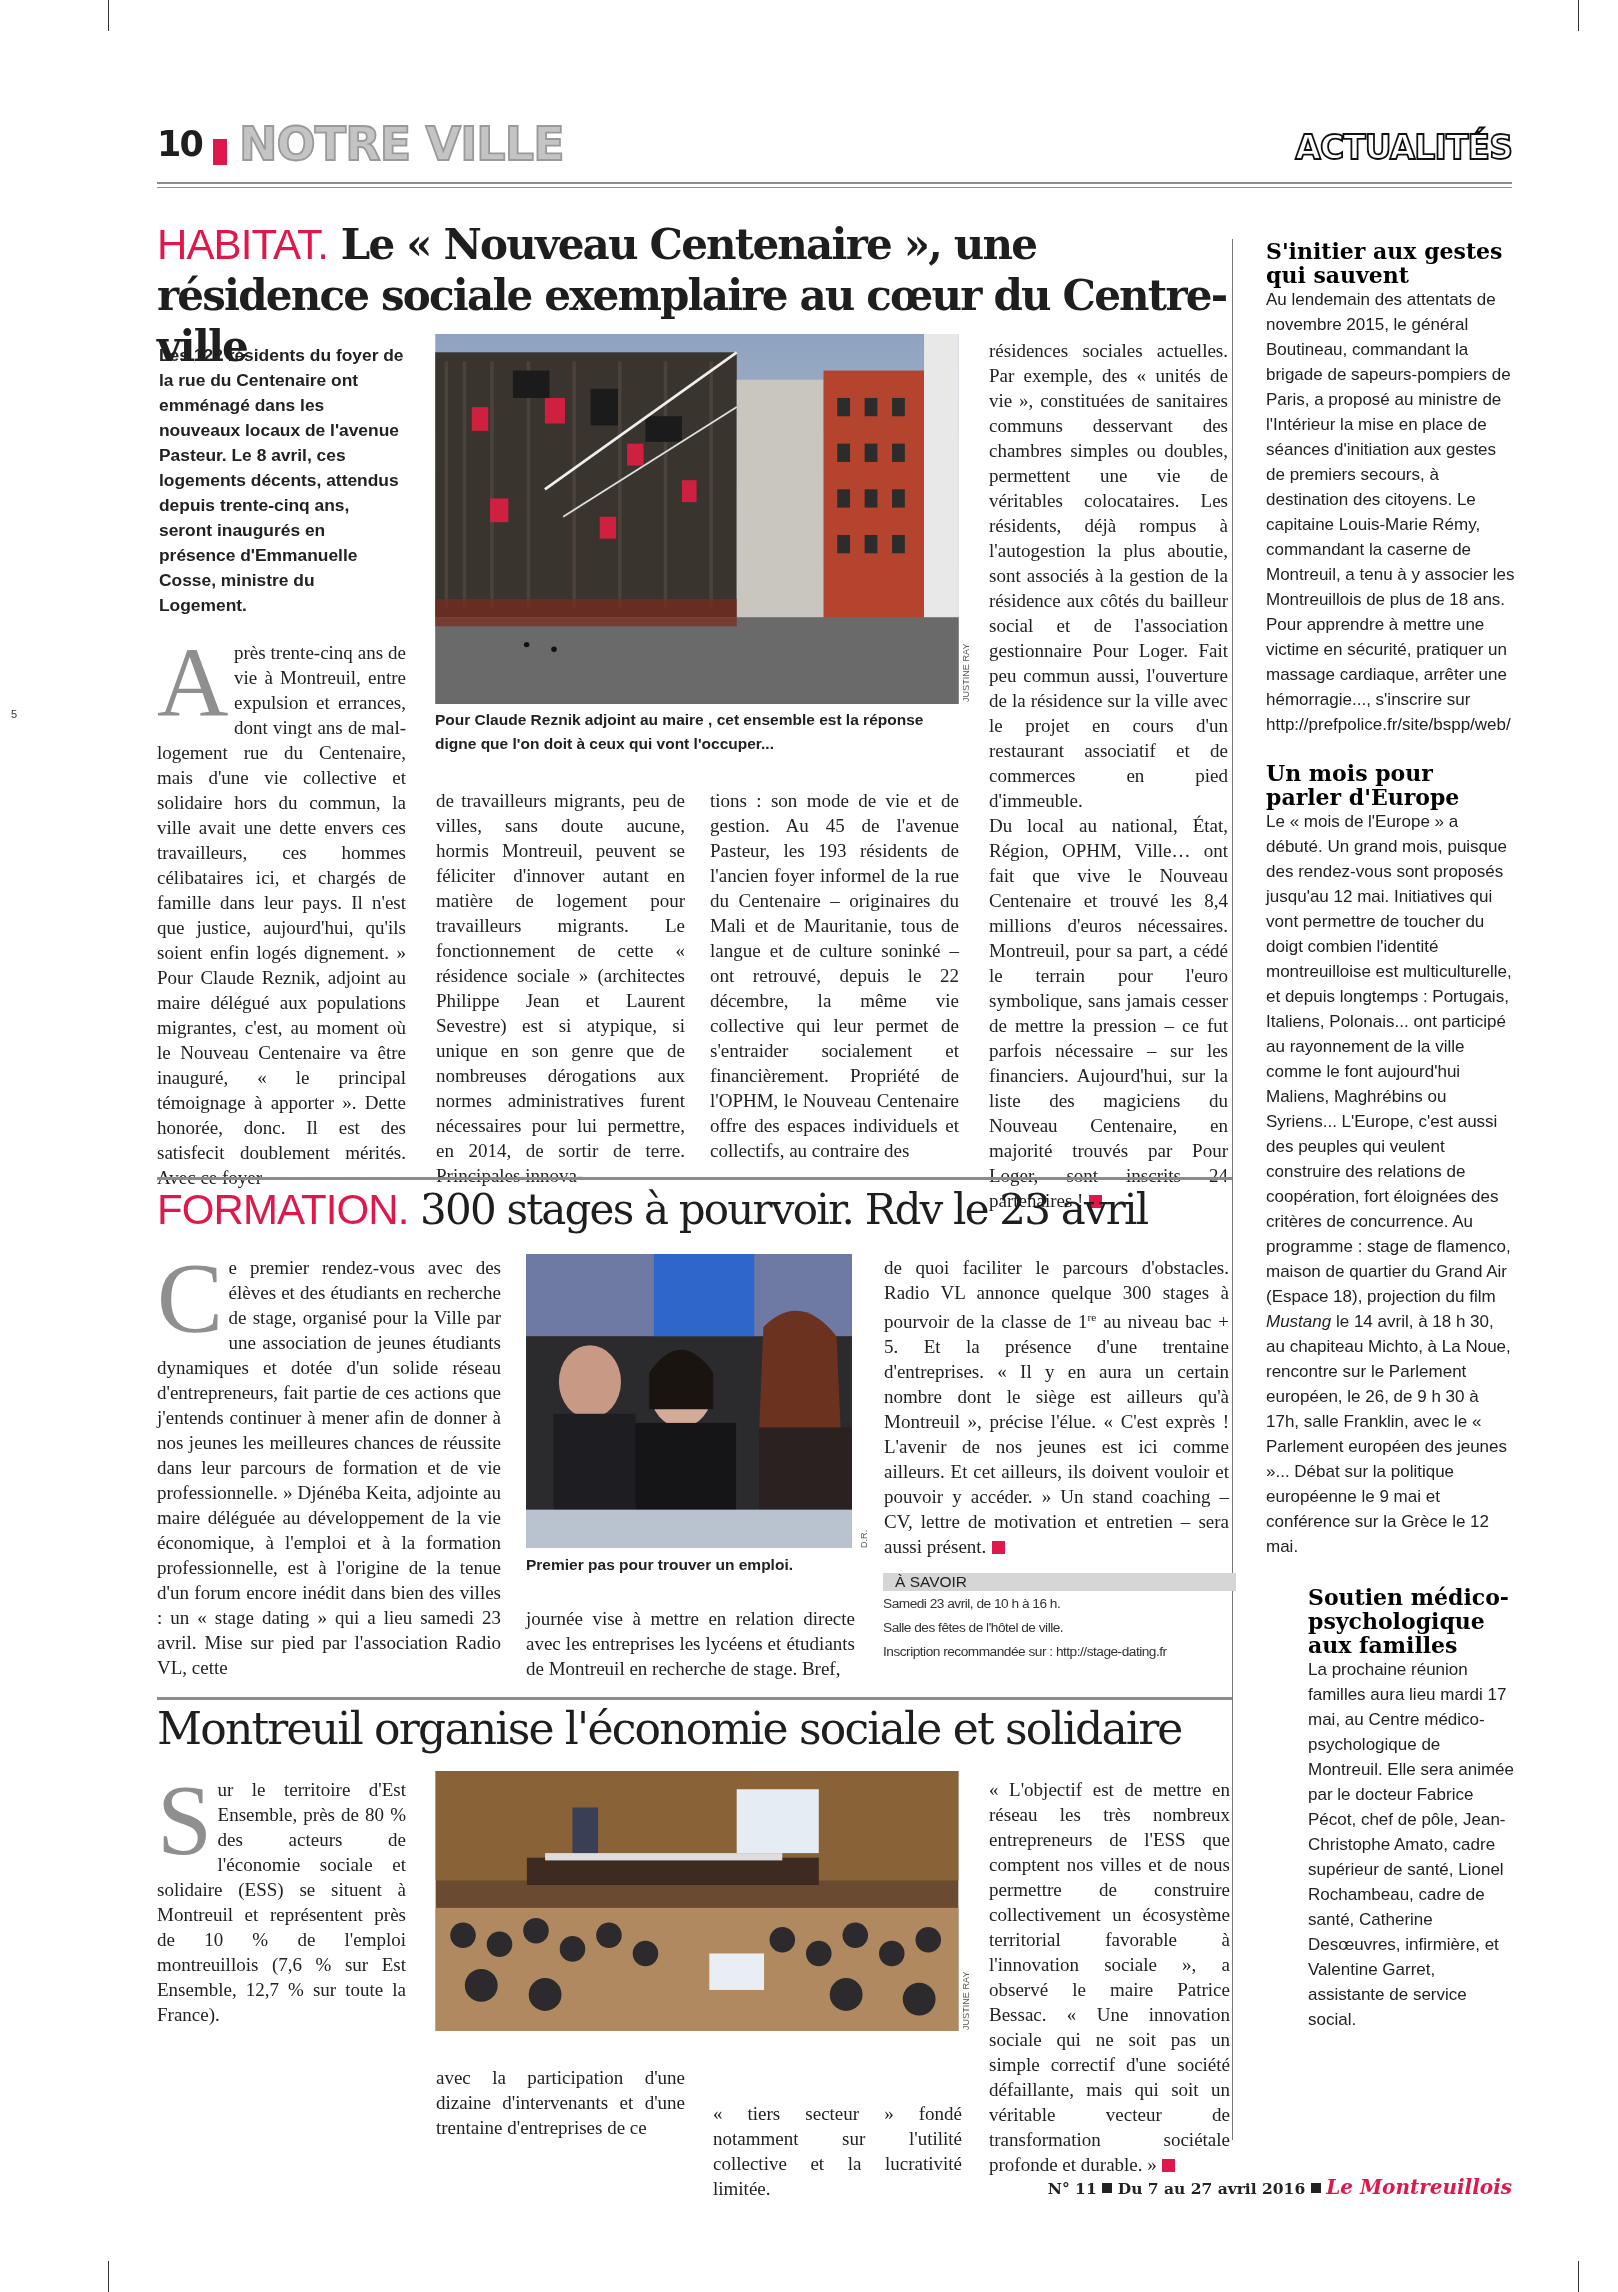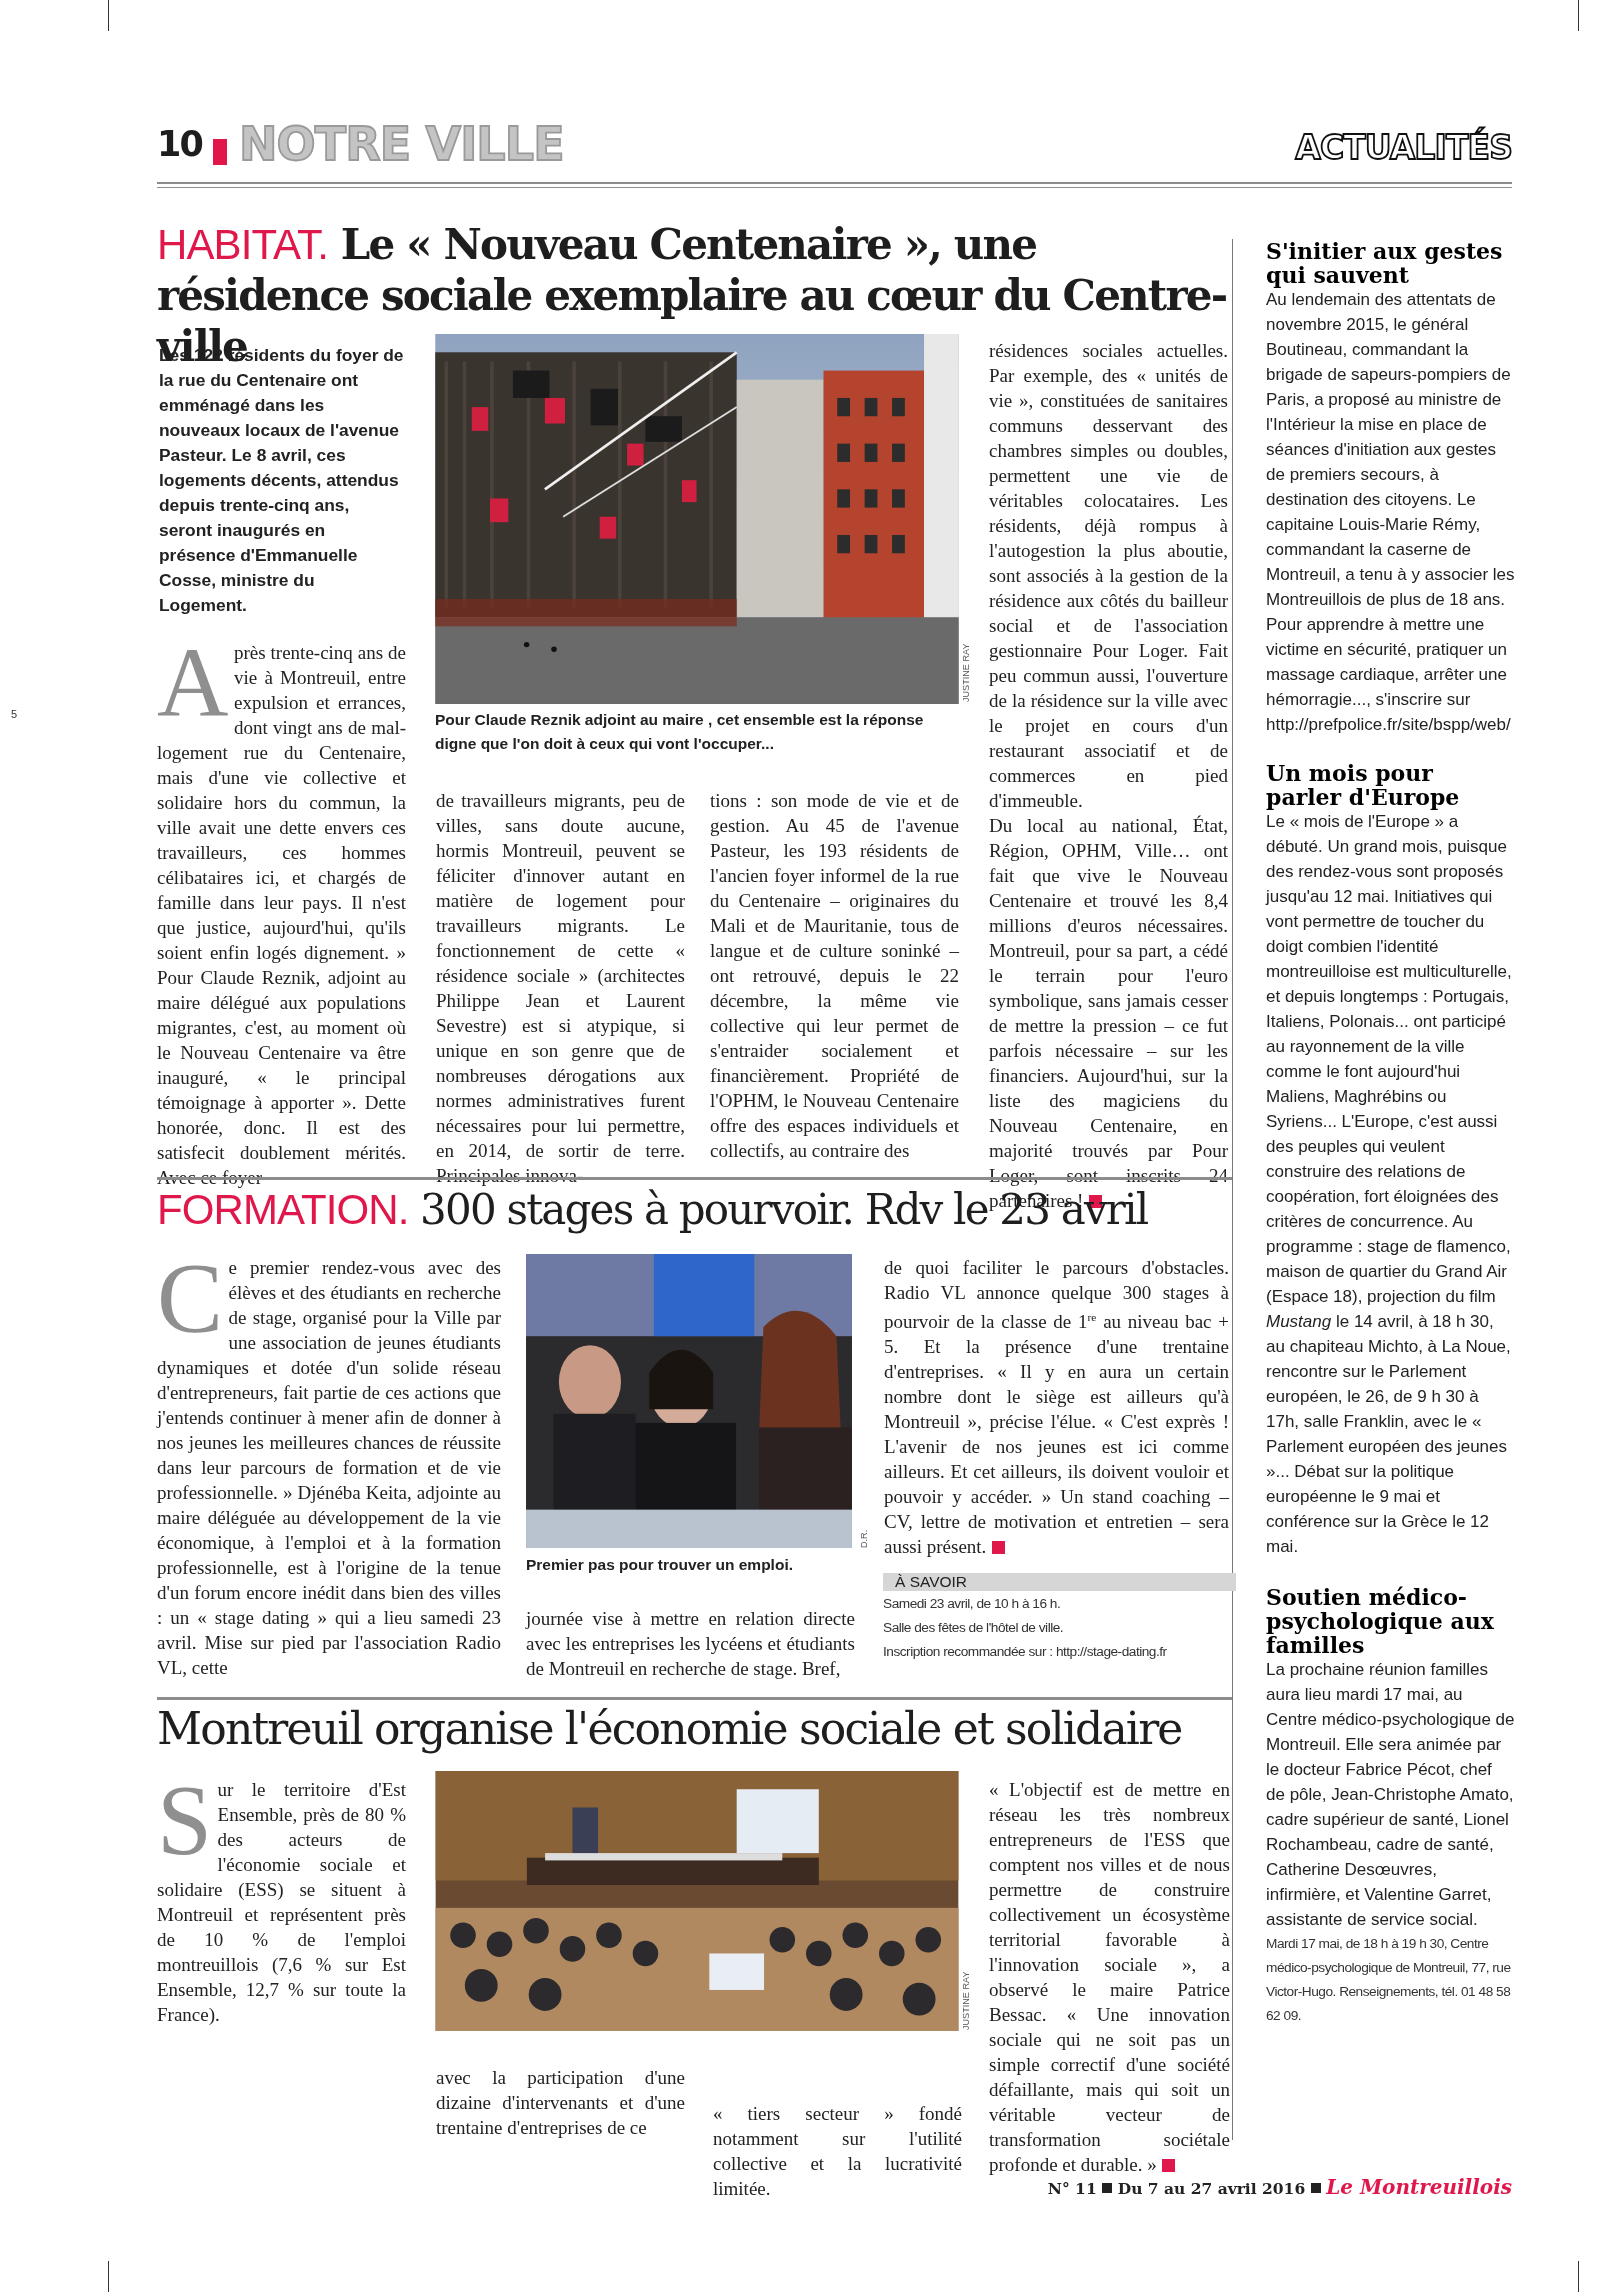--- a/index.html
+++ b/index.html
@@ -134,24 +134,23 @@
 <div class="abs sidebar-rule"></div>
 <div class="abs" style="left:1266px;top:239px;width:249px;">
   <div>
     <div class="brief-title">S'initier aux gestes qui sauvent</div>
     <div class="brief-body">Au lendemain des attentats de novembre 2015, le général Boutineau, commandant la brigade de sapeurs-pompiers de Paris, a proposé au ministre de l'Intérieur la mise en place de séances d'initiation aux gestes de premiers secours, à destination des citoyens. Le capitaine Louis-Marie Rémy, commandant la caserne de Montreuil, a tenu à y associer les Montreuillois de plus de 18 ans. Pour apprendre à mettre une victime en sécurité, pratiquer un massage cardiaque, arrêter une hémorragie..., s'inscrire sur http://prefpolice.fr/site/bspp/web/</div>
   </div>
   <div style="margin-top:24px;">
     <div class="brief-title">Un mois pour parler d'Europe</div>
     <div class="brief-body"><span>Le « mois de l'Europe » a débuté. Un grand mois, puisque des rendez-vous sont proposés jusqu'au 12 mai. Initiatives qui vont permettre de toucher du doigt combien l'identité montreuilloise est multiculturelle, et depuis longtemps : Portugais, Italiens, Polonais... ont participé au rayonnement de la ville comme le font aujourd'hui Maliens, Maghrébins ou Syriens... L'Europe, c'est aussi des peuples qui veulent construire des relations de coopération, fort éloignées des critères de concurrence. Au programme : stage de flamenco, maison de quartier du Grand Air (Espace 18), projection du film </span><i>Mustang</i><span> le 14 avril, à 18 h 30, au chapiteau Michto, à La Noue, rencontre sur le Parlement européen, le 26, de 9 h 30 à 17h, salle Franklin, avec le « Parlement européen des jeunes »... Débat sur la politique européenne le 9 mai et conférence sur la Grèce le 12 mai.</span></div>
   </div>
-  <div style="margin-top:25.6px;">
+  <div style="margin-top:25.6px;margin-left:42px;">
     <div class="brief-title">Soutien médico-psychologique aux familles</div>
     <div class="brief-body">La prochaine réunion familles aura lieu mardi 17 mai, au Centre médico-psychologique de Montreuil. Elle sera animée par le docteur Fabrice Pécot, chef de pôle, Jean-Christophe Amato, cadre supérieur de santé, Lionel Rochambeau, cadre de santé, Catherine Desœuvres, infirmière, et Valentine Garret, assistante de service social.</div>
-    <div class="brief-info">Mardi 17 mai, de 18 h à 19 h 30, Centre médico-psychologique de Montreuil, 77, rue Victor-Hugo. Renseignements, tél. 01 48 58 62 09.</div>
   </div>
 </div>
 
 <div class="hrule" style="left:157px;top:1177px;width:1075px;"></div>
 <div class="abs headline2" style="top:1184px;">
   <span class="kicker">FORMATION.</span>
   <span>300 stages à pourvoir. Rdv le 23 avril</span>
 </div>
 
 <div class="abs body" style="left:157px;top:1255px;width:344px;">

